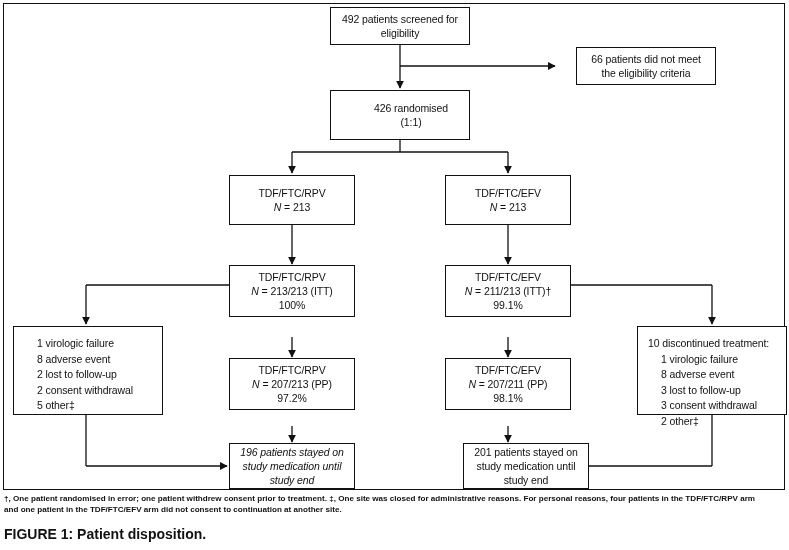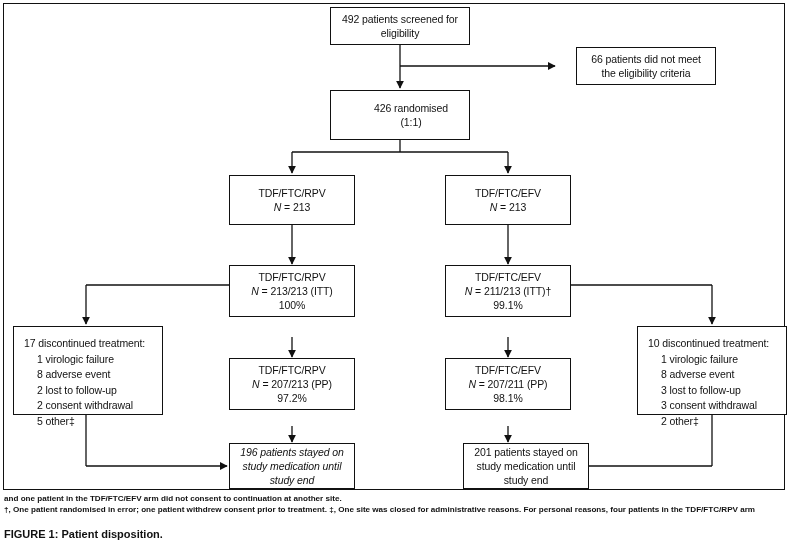--- a/index.html
+++ b/index.html
@@ -84,21 +84,21 @@
     color: #111111;
     font-weight: bold;
   }
   #footnotes .fn {
     margin: 0;
   }
   #caption {
     position: absolute;
     left: 4px;
     top: 528px;
-    font-size: 11px;
+    font-size: 14px;
     line-height: 13px;
     font-weight: bold;
     color: #111111;
   }
 </style>
 </head>
 <body>
 
 <div id="root">
 
@@ -175,21 +175,20 @@
     <span class="line">100%</span>
   </div>
 
   <div class="box" style="left:445px; top:265px; width:126px; height:52px;">
     <span class="line">TDF/FTC/EFV</span>
     <span class="line"><span class="ital">N</span><span> = 211/213 (ITT)†</span></span>
     <span class="line">99.1%</span>
   </div>
 
   <div class="box listbox" style="left:13px; top:326px; width:150px; height:89px;">
-    <span class="line">17 discontinued treatment:</span>
     <span class="line indent">1 virologic failure</span>
     <span class="line indent">8 adverse event</span>
     <span class="line indent">2 lost to follow-up</span>
     <span class="line indent">2 consent withdrawal</span>
     <span class="line indent">5 other‡</span>
   </div>
 
   <div class="box listbox" style="left:637px; top:326px; width:150px; height:89px;">
     <span class="line">10 discontinued treatment:</span>
     <span class="line indent">1 virologic failure</span>
@@ -217,19 +216,19 @@
     <span class="line">study end</span>
   </div>
 
   <div class="box" style="left:463px; top:443px; width:126px; height:46px;">
     <span class="line">201 patients stayed on</span>
     <span class="line">study medication until</span>
     <span class="line">study end</span>
   </div>
 
   <div id="footnotes">
+    <p class="fn">†, One patient randomised in error; one patient withdrew consent prior to treatment. ‡, One site was closed for administrative reasons. For personal reasons, four patients in the TDF/FTC/RPV arm</p>
     <p class="fn">and one patient in the TDF/FTC/EFV arm did not consent to continuation at another site.</p>
-    <p class="fn">†, One patient randomised in error; one patient withdrew consent prior to treatment. ‡, One site was closed for administrative reasons. For personal reasons, four patients in the TDF/FTC/RPV arm</p>
   </div>
 
   <div id="caption">FIGURE 1: Patient disposition.</div>
 
 </div>
 
 </body></html>

